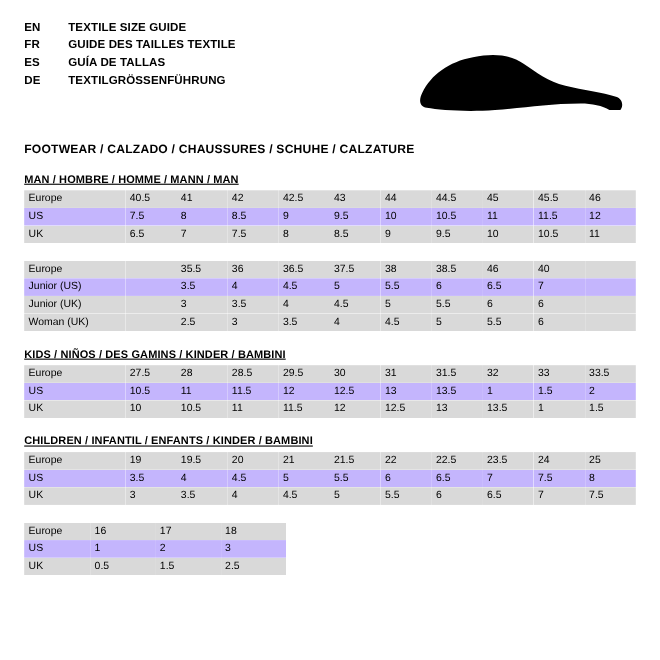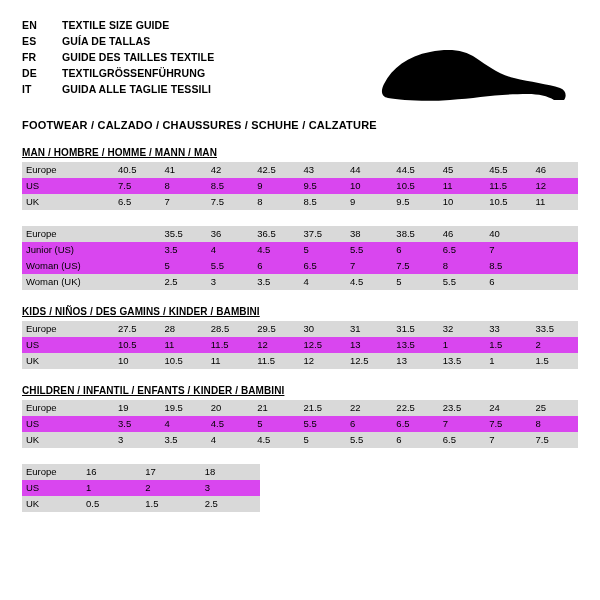--- a/index.html
+++ b/index.html
@@ -49,21 +49,21 @@
     top: 22px;
     right: 10px;
     width: 190px;
     height: 72px;
   }
 
   .footwear-line {
     font-size: 11px;
     font-weight: bold;
     letter-spacing: 0.2px;
-    margin-top: 5px;
+    margin-top: 16px;
   }
 
   
   .section {
     margin-top: 16px;
   }
   .section-title {
     font-size: 10px;
     font-weight: bold;
     letter-spacing: 0.1px;
@@ -77,53 +77,49 @@
   }
   table.sizes td {
     font-size: 9.5px;
     height: 16px;
     line-height: 16px;
     padding: 0 0 0 4px;
     white-space: nowrap;
     overflow: hidden;
   }
   table.sizes tr.shaded td { background: #d9d9d9; }
-  table.sizes tr.plain td { background: #d946ef; }
+  table.sizes tr.plain td { background: #c4b5fd; }
   td.rowlabel { width: 92px; }
 
   .section.babies table.sizes { width: 238px; }
   .section.babies td.rowlabel { width: 60px; }
 </style>
 </head>
 <body>
 
 <div id="page">
 
   <div class="header">
     <table class="lang-table">
       <tbody>
           <tr>
             <td class="lang-code">EN</td>
             <td class="lang-text">TEXTILE SIZE GUIDE</td>
           </tr>
           <tr>
+            <td class="lang-code">FR</td>
+            <td class="lang-text">GUIDE DES TAILLES TEXTILE</td>
+          </tr>
+          <tr>
             <td class="lang-code">ES</td>
             <td class="lang-text">GUÍA DE TALLAS</td>
           </tr>
           <tr>
-            <td class="lang-code">FR</td>
-            <td class="lang-text">GUIDE DES TAILLES TEXTILE</td>
-          </tr>
-          <tr>
             <td class="lang-code">DE</td>
             <td class="lang-text">TEXTILGRÖSSENFÜHRUNG</td>
-          </tr>
-          <tr>
-            <td class="lang-code">IT</td>
-            <td class="lang-text">GUIDA ALLE TAGLIE TESSILI</td>
           </tr>
         </tbody>
     </table>
 
     <div class="shoe-art">
       <svg viewBox="0 0 190 72" width="190" height="72" aria-hidden="true">
         <path fill="#000000" d="M6,44 C14,28 30,16 52,12 C72,8 86,10 98,18 C110,26 120,34 136,38
           C152,42 170,44 182,48 C188,50 189,56 186,60 L176,60 C170,56 160,54 150,54
           C120,54 100,58 72,60 C46,62 22,60 10,58 C4,57 2,52 6,44 Z"></path>
       </svg>
@@ -201,31 +197,31 @@
               <td>3.5</td>
               <td>4</td>
               <td>4.5</td>
               <td>5</td>
               <td>5.5</td>
               <td>6</td>
               <td>6.5</td>
               <td>7</td>
               <td></td>
             </tr>
-            <tr class="plain">
-              <td class="rowlabel">Woman (US)</td>
-              <td></td>
-              <td>5</td>
-              <td>5.5</td>
-              <td>6</td>
-              <td>6.5</td>
-              <td>7</td>
-              <td>7.5</td>
-              <td>8</td>
-              <td>8.5</td>
+            <tr class="shaded">
+              <td class="rowlabel">Junior (UK)</td>
+              <td></td>
+              <td>3</td>
+              <td>3.5</td>
+              <td>4</td>
+              <td>4.5</td>
+              <td>5</td>
+              <td>5.5</td>
+              <td>6</td>
+              <td>6</td>
               <td></td>
             </tr>
             <tr class="shaded">
               <td class="rowlabel">Woman (UK)</td>
               <td></td>
               <td>2.5</td>
               <td>3</td>
               <td>3.5</td>
               <td>4</td>
               <td>4.5</td>

